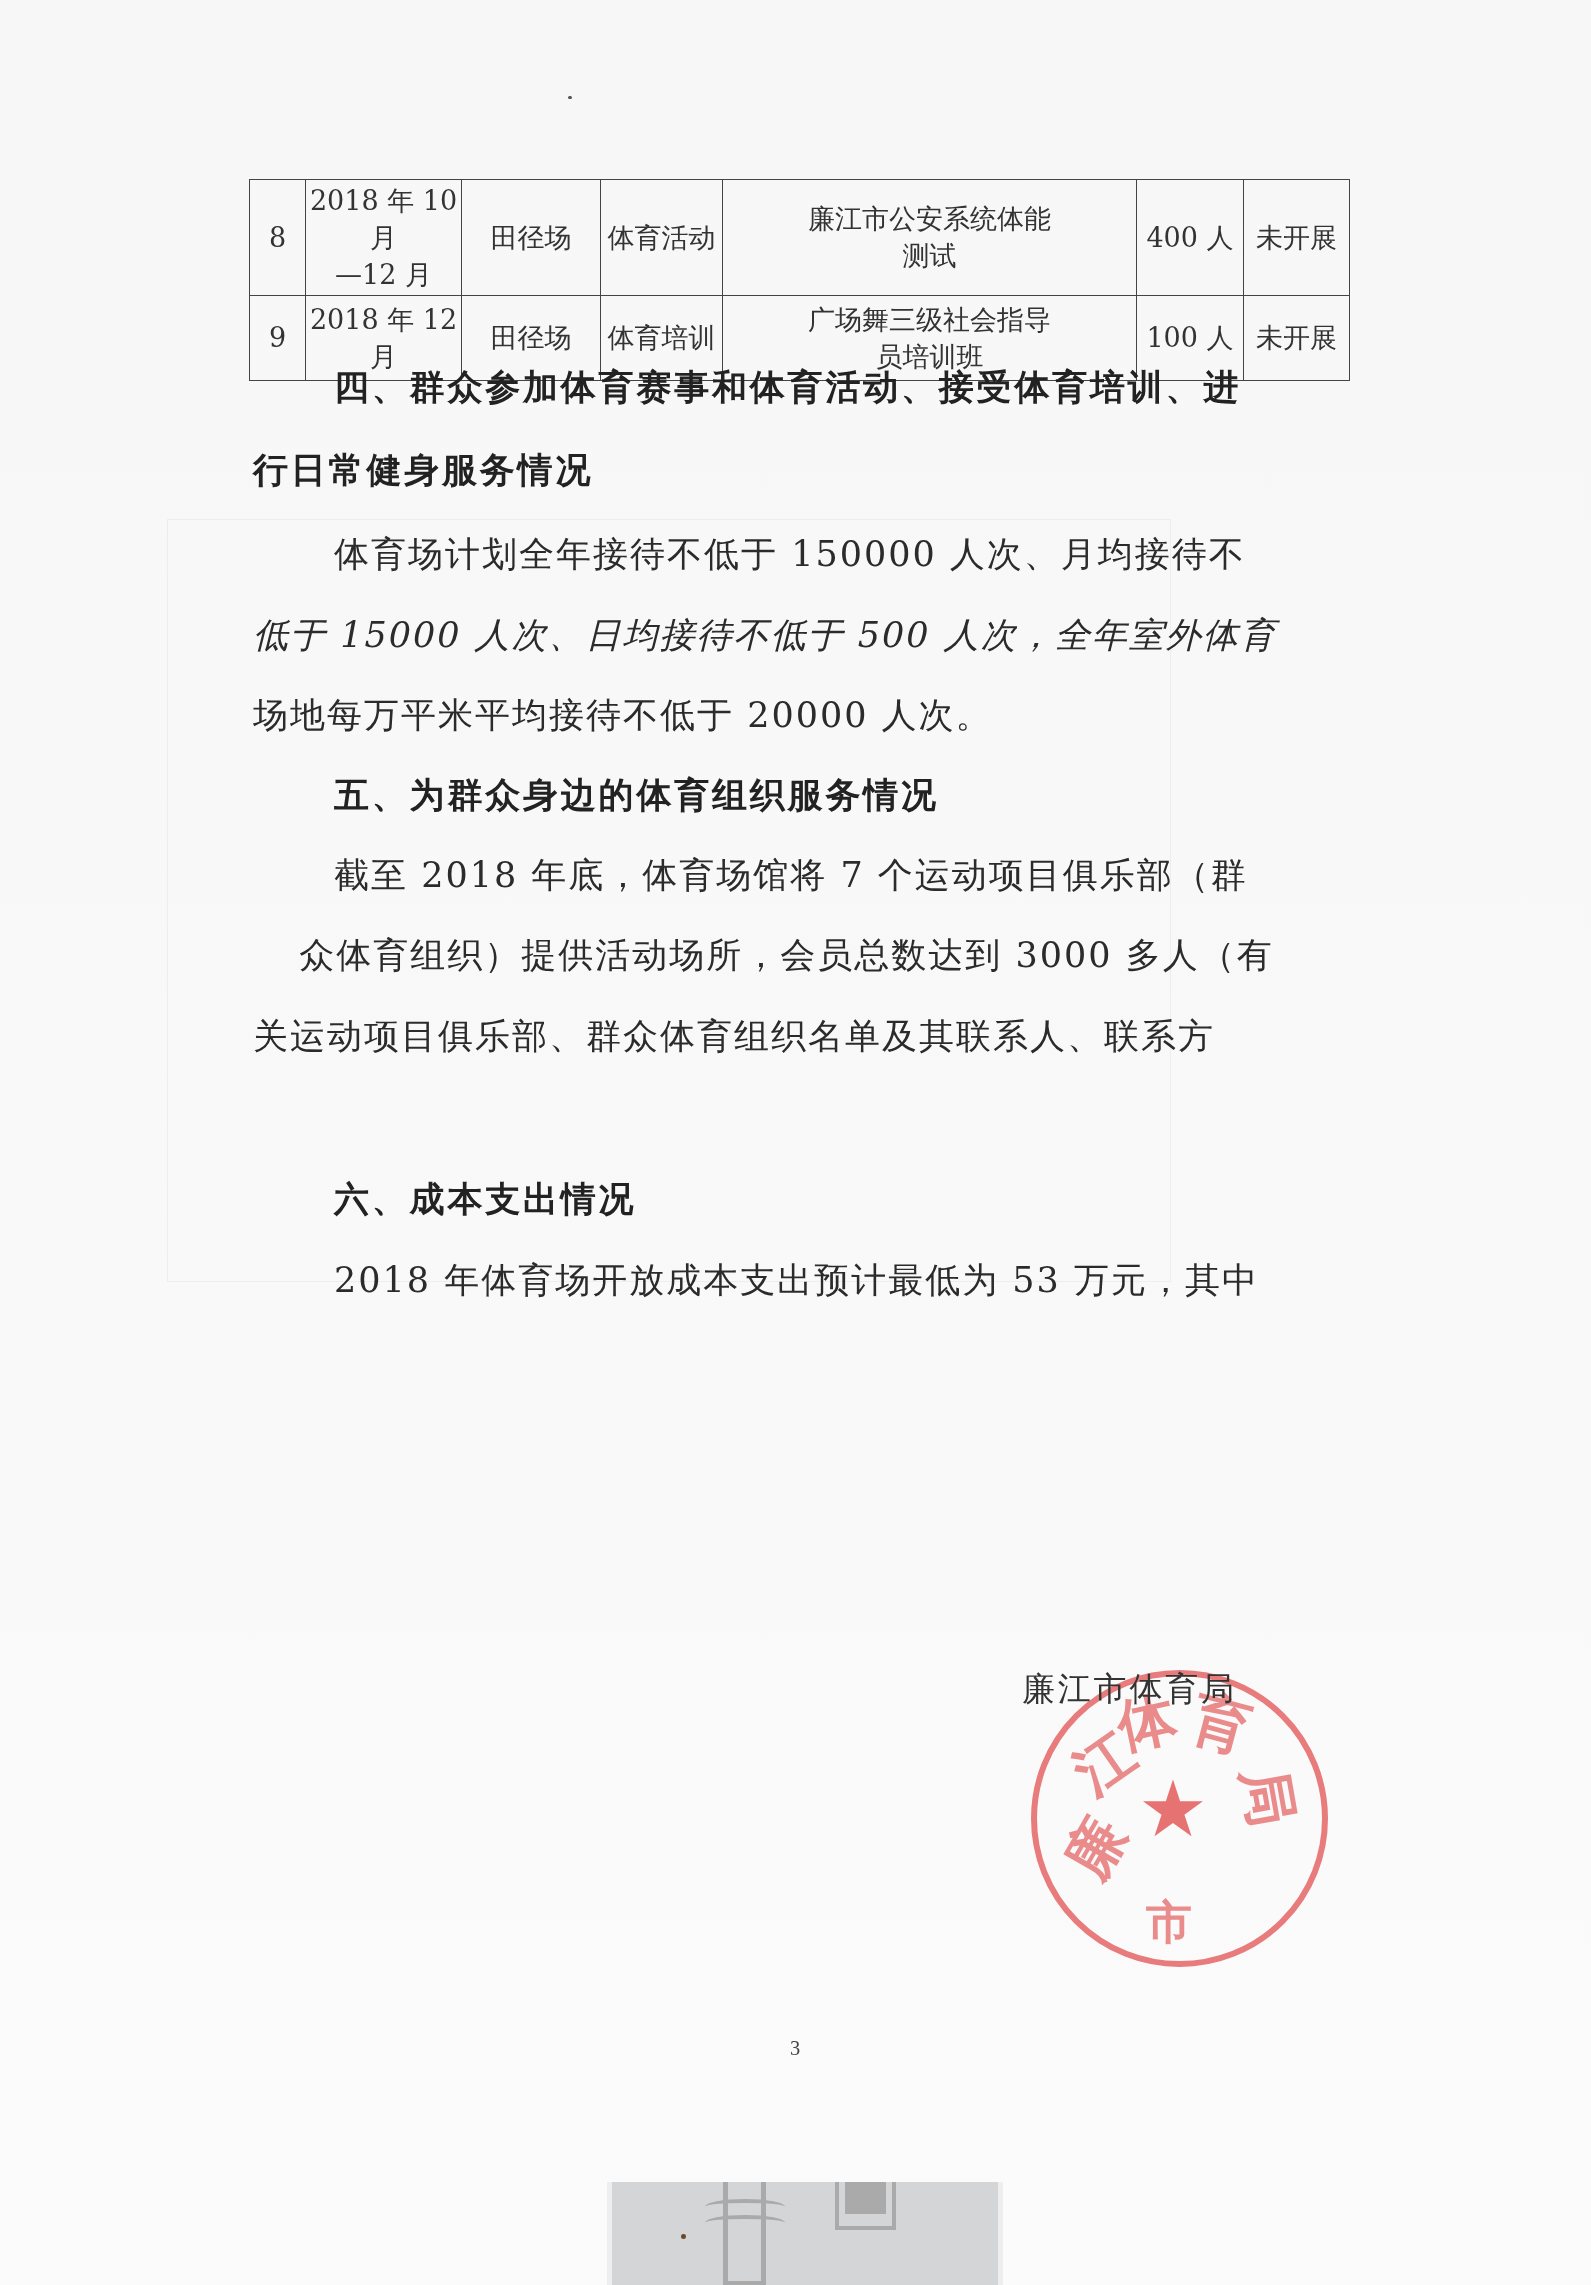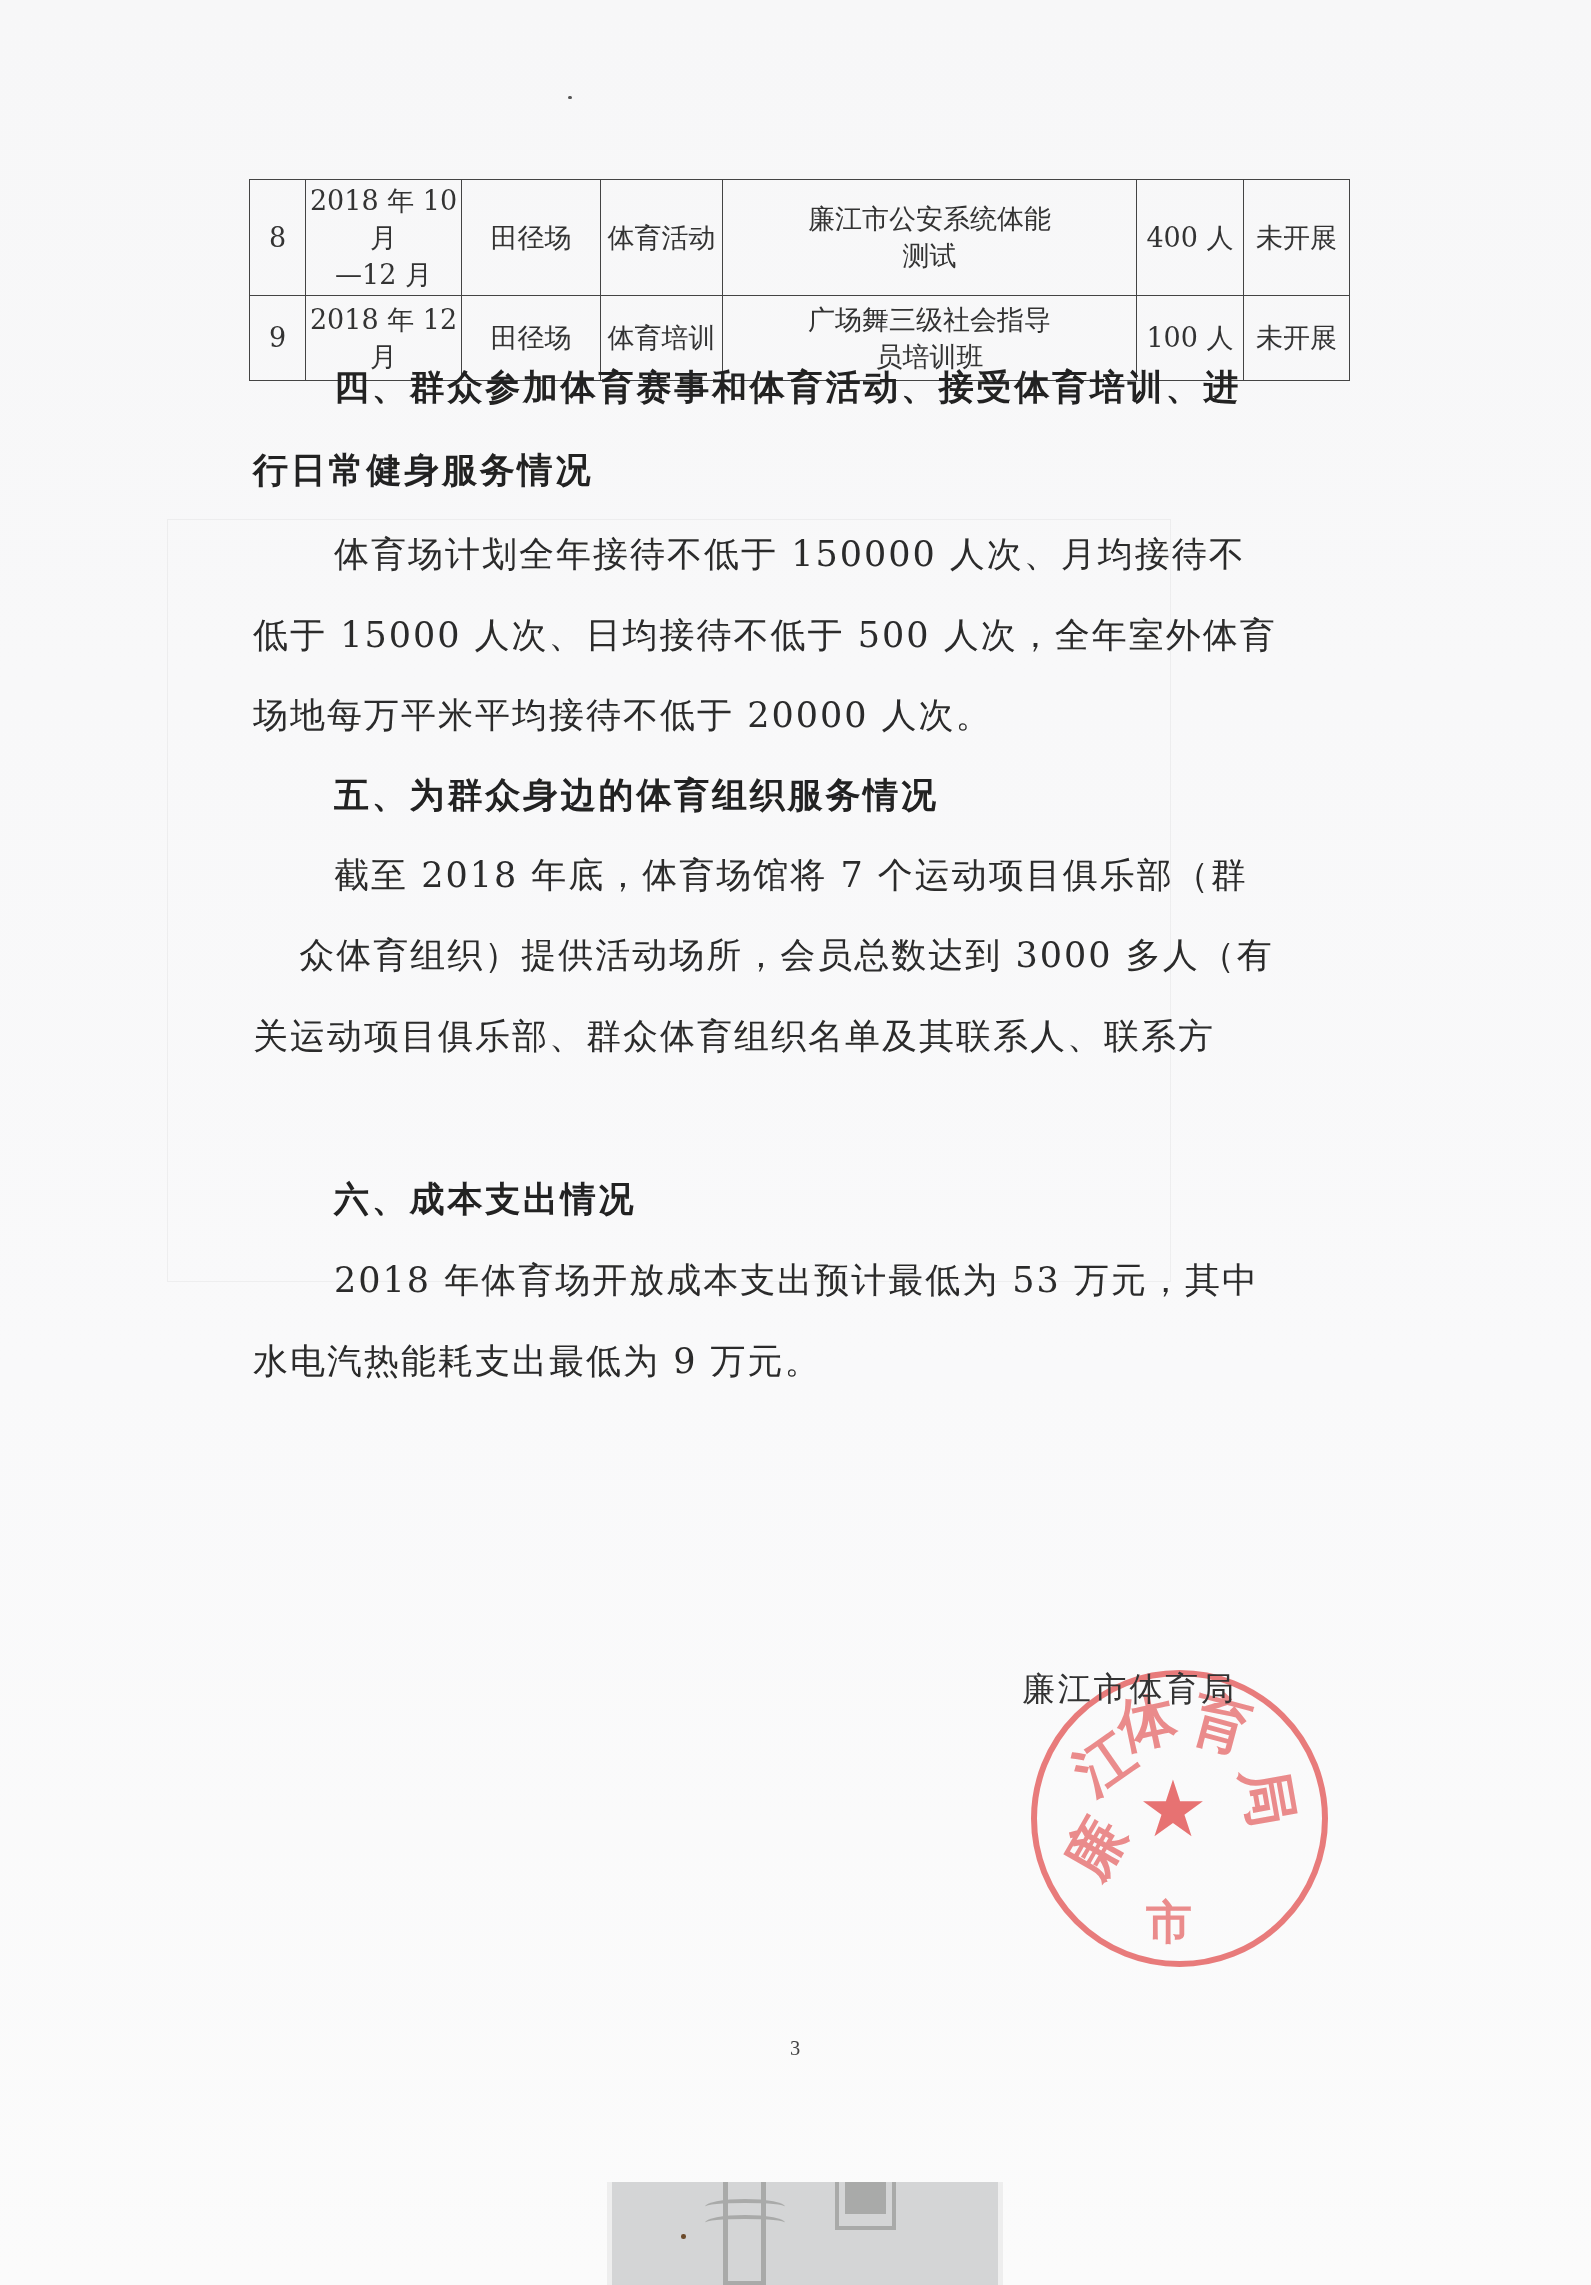--- a/index.html
+++ b/index.html
@@ -116,31 +116,30 @@
       </td>
       <td>100 人</td>
       <td>未开展</td>
     </tr>
   </tbody>
     </table>
 
   <div class="line heading indent" style="top:364px;">四、群众参加体育赛事和体育活动、接受体育培训、进</div>
   <div class="line heading" style="top:447px;">行日常健身服务情况</div>
   <div class="line indent" style="top:531px;">体育场计划全年接待不低于 150000 人次、月均接待不</div>
-  <div class="line" style="top:612px;">低于 15000 人次、日均接待不低于 500 人次，全年室外体育</div>
+  <div class="line" style="top:612px;font-style:italic;">低于 15000 人次、日均接待不低于 500 人次，全年室外体育</div>
   <div class="line" style="top:692px;">场地每万平米平均接待不低于 20000 人次。</div>
 
   <div class="line heading indent" style="top:772px;">五、为群众身边的体育组织服务情况</div>
   <div class="line indent" style="top:852px;">截至 2018 年底，体育场馆将 7 个运动项目俱乐部（群</div>
   <div class="line" style="top:932px;text-align:center;">众体育组织）提供活动场所，会员总数达到 3000 多人（有</div>
   <div class="line" style="top:1013px;">关运动项目俱乐部、群众体育组织名单及其联系人、联系方</div>
 
   <div class="line heading indent" style="top:1176px;">六、成本支出情况</div>
   <div class="line indent" style="top:1257px;">2018 年体育场开放成本支出预计最低为 53 万元，其中</div>
-  <div class="line" style="top:1338px;">水电汽热能耗支出最低为 9 万元。</div>
 
 
   <div class="stamp"></div>
   <span class="stamp-char" style="left:1067px;top:1809px;transform:rotate(-60deg);">廉</span>
   <span class="stamp-char" style="left:1076px;top:1725px;transform:rotate(-35deg);">江</span>
   <span class="stamp-char" style="left:1118px;top:1684px;transform:rotate(-12deg);">体</span>
   <span class="stamp-char" style="left:1192px;top:1686px;transform:rotate(15deg);">育</span>
   <span class="stamp-char" style="left:1238px;top:1758px;transform:rotate(80deg);">局</span>
   <span class="stamp-char" style="left:1146px;top:1892px;transform:rotate(0deg);font-size:46px;">市</span>
   <div class="stamp-star">★</div>

